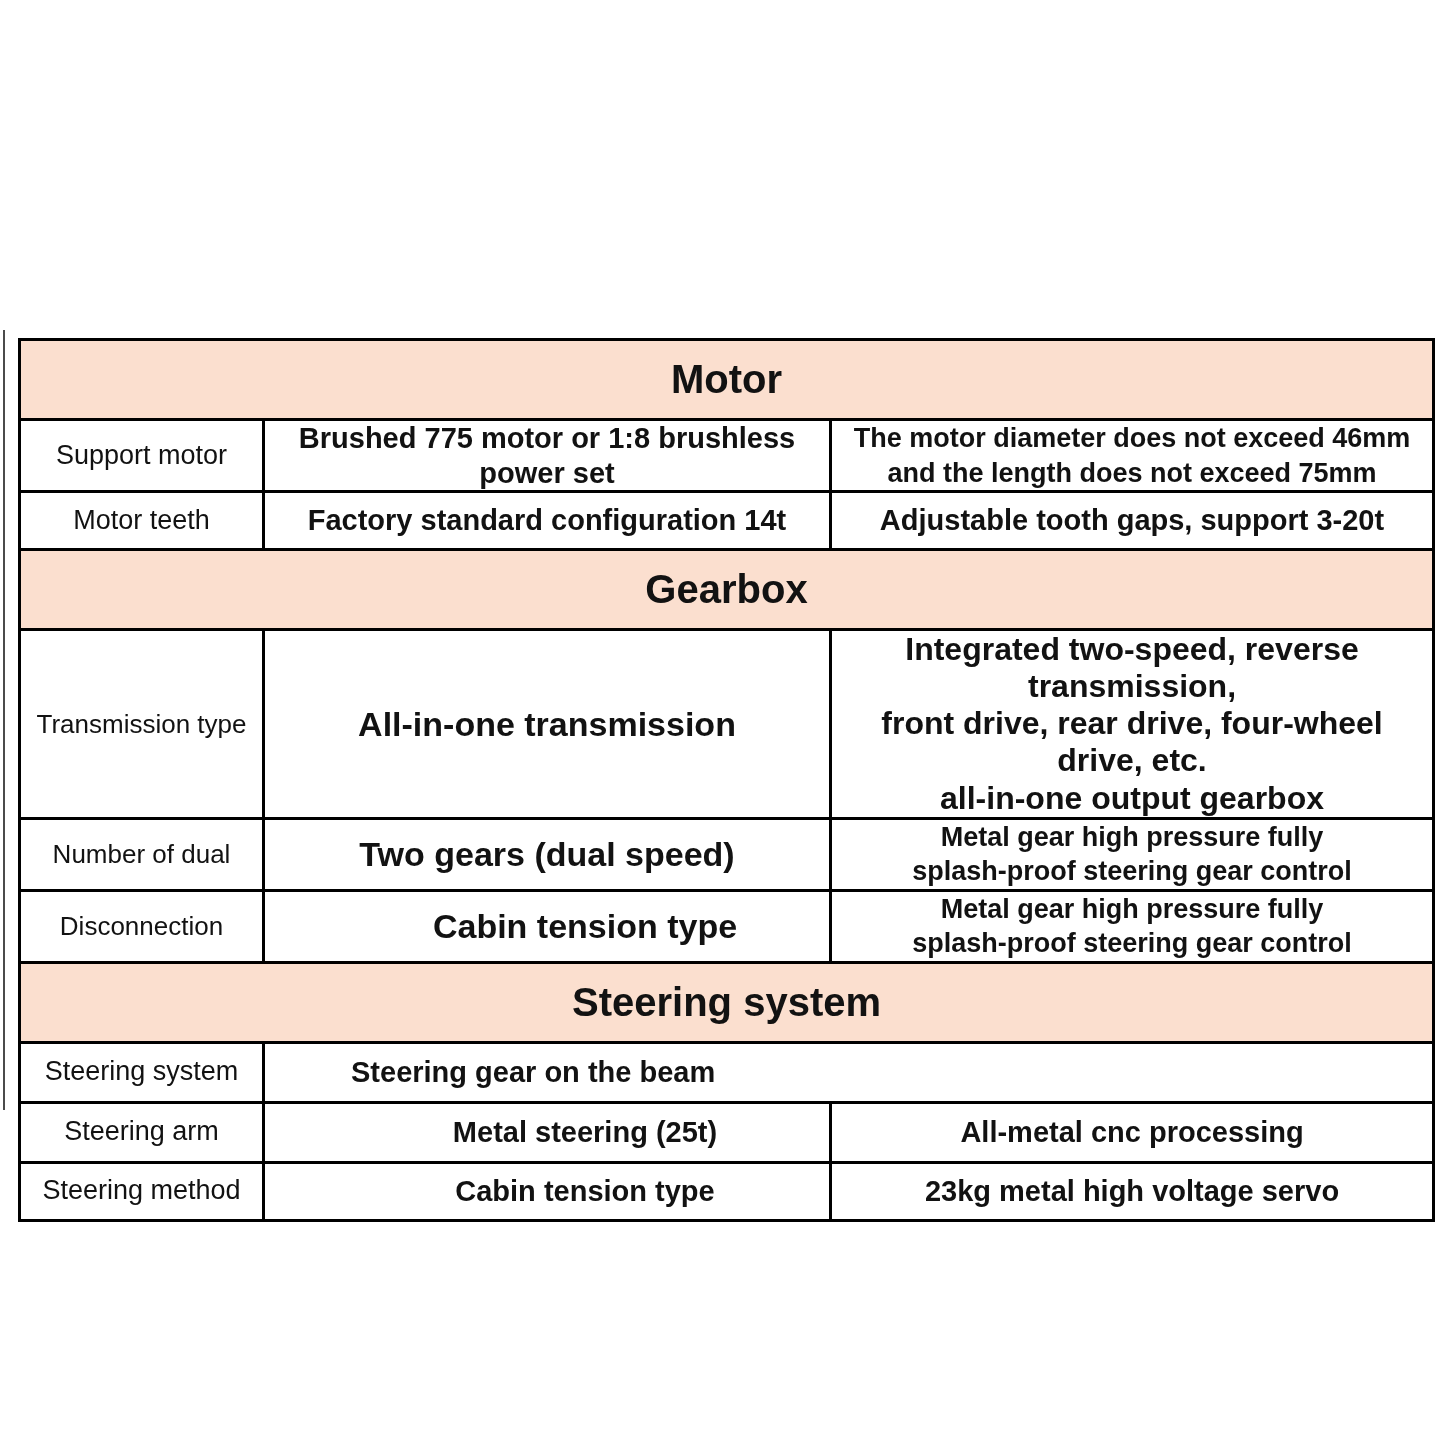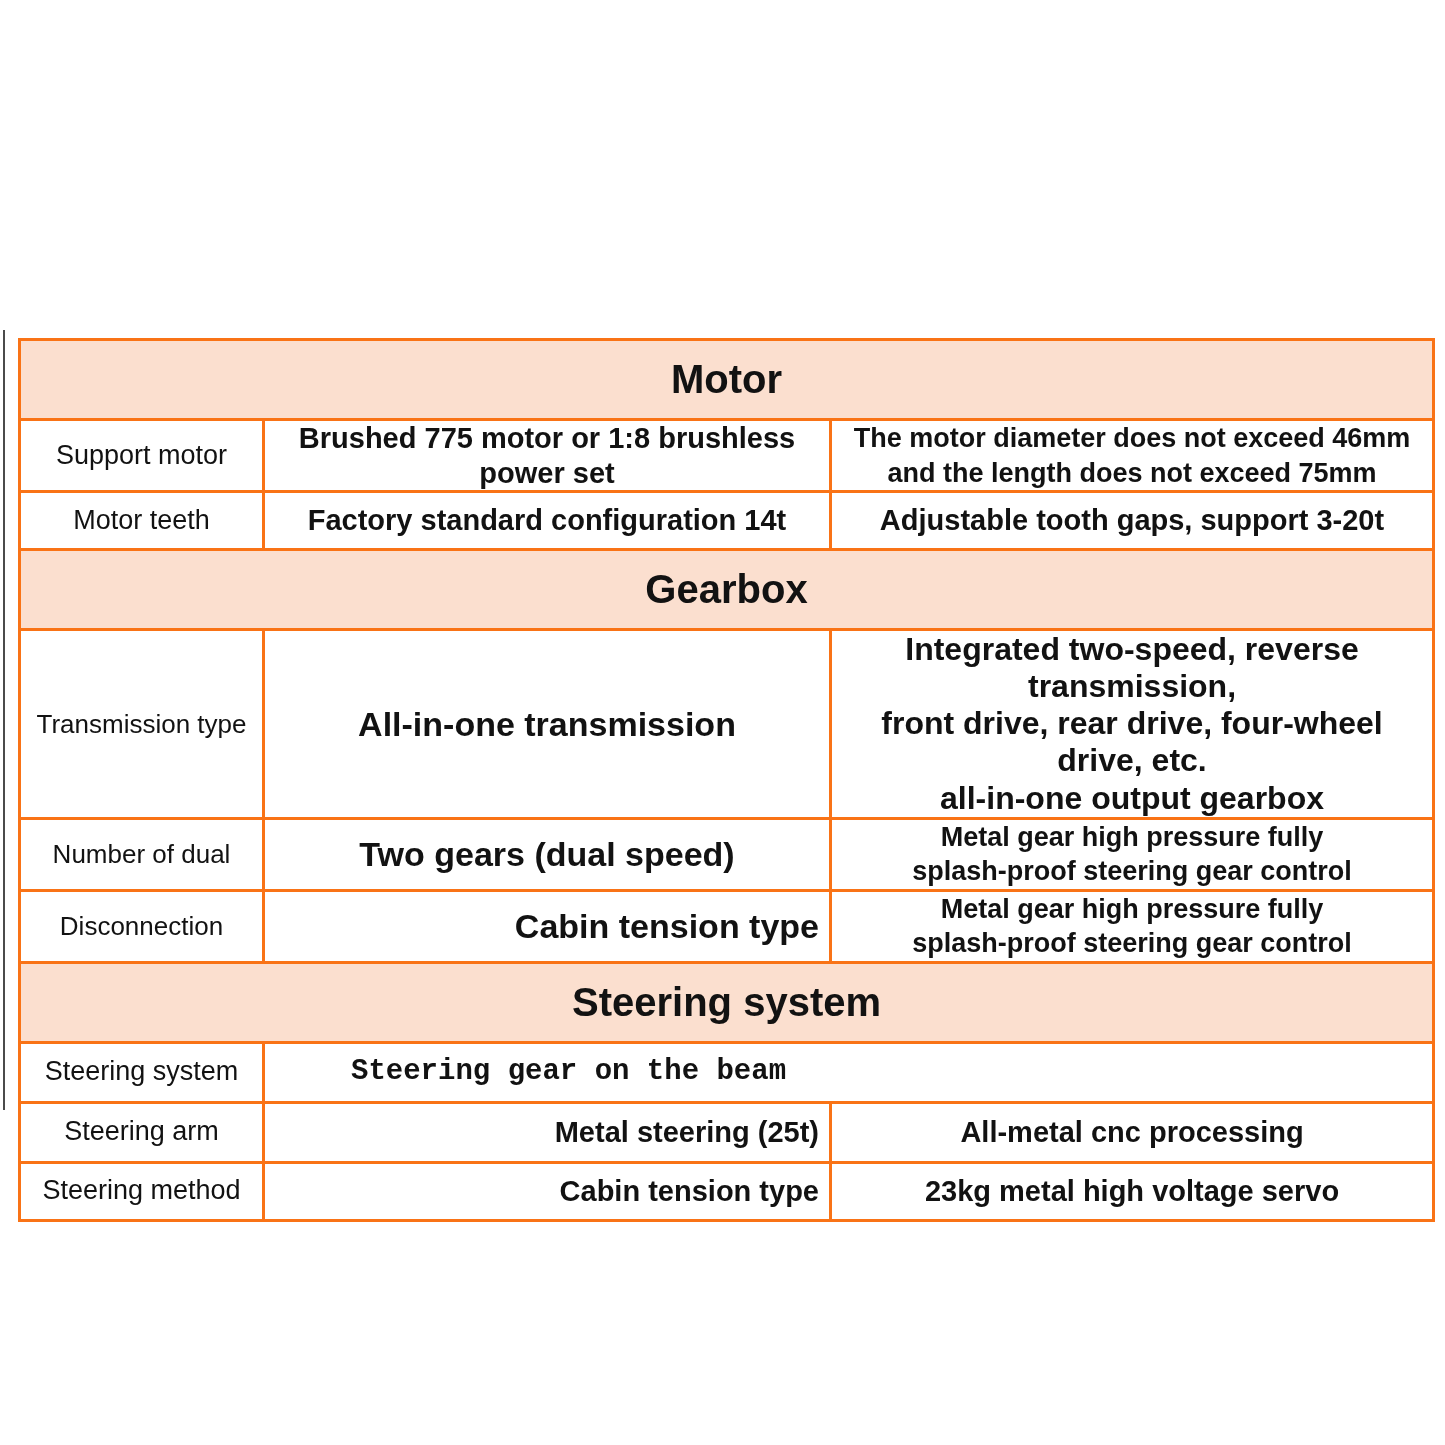--- a/index.html
+++ b/index.html
@@ -32,21 +32,21 @@
   .spec-table {
     position: absolute;
     left: 18px;
     top: 338px;
     width: 1414px;
     border-collapse: collapse;
     table-layout: fixed;
     background: #ffffff;
   }
   .spec-table td {
-    border: 3px solid #f97316;
+    border: 3px solid #000000;
     padding: 0 10px;
     color: #121212;
     background: #ffffff;
     vertical-align: middle;
     line-height: 1.18;
   }
   
   td.section-head {
     background: #fbdfcf;
     text-align: center;
@@ -79,21 +79,20 @@
   }
   td.val-mid.lg {
     font-size: 34px;
   }
   
   td.val-wide {
     text-align: left;
     font-weight: bold;
     font-size: 29px;
     padding-left: 86px;
-    font-family: Liberation Mono, monospace;
   }
   
   td.val-right {
     text-align: center;
     font-weight: bold;
     font-size: 29px;
   }
   td.val-right.big {
     font-size: 32px;
     line-height: 1.16;
@@ -106,21 +105,21 @@
   .r-motor-teeth   { height: 58px; }
   .r-trans         { height: 118px; }
   .r-gears         { height: 61px; }
   .r-disc          { height: 61px; }
   .r-steer-sys     { height: 60px; }
   .r-steer-arm     { height: 60px; }
   .r-steer-method  { height: 58px; margin-top: 16px; }
   .line { display: block; }
   
   td.val-mid.left-ish {
-    text-align: right;
+    text-align: center;
     padding-left: 86px;
   }
 </style>
 </head>
 <body>
 
 <div id="page">
 
   <div class="page-edge-rule"></div>
 

